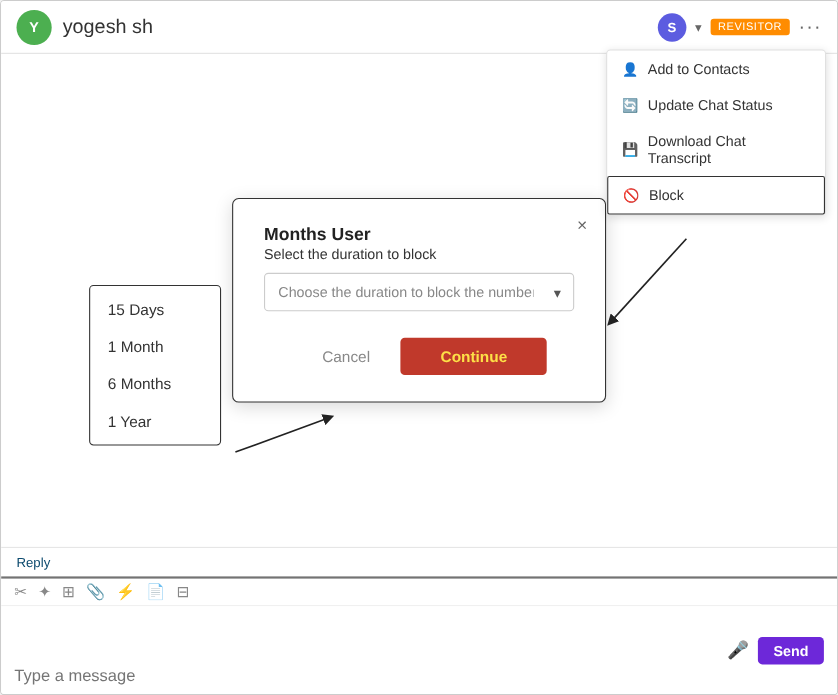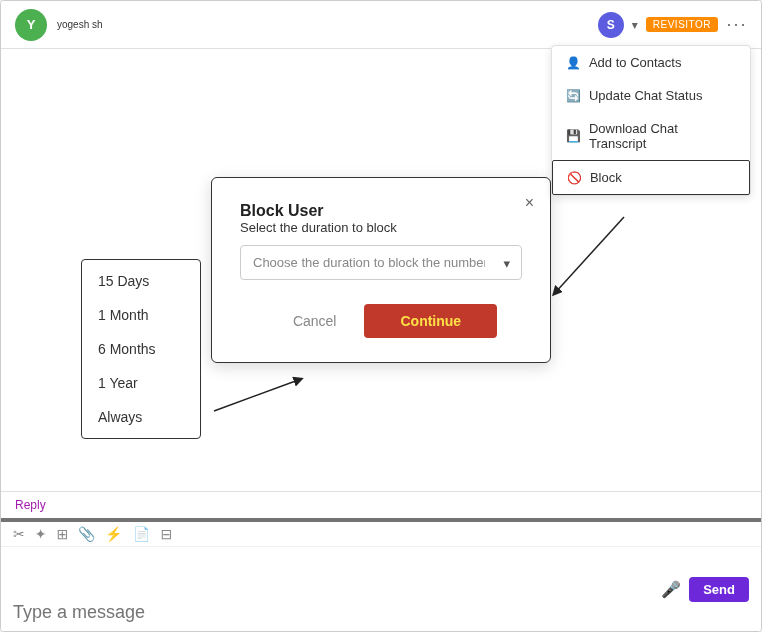--- a/index.html
+++ b/index.html
@@ -41,21 +41,21 @@
       background: #4CAF50;
       display: flex;
       align-items: center;
       justify-content: center;
       color: #fff;
       font-size: 13px;
       font-weight: 600;
       margin-right: 10px;
     }
     .header-name {
-      font-size: 10px;
+      font-size: 18px;
       font-weight: 500;
       color: #333;
       flex: 1;
     }
     .header-right {
       display: flex;
       align-items: center;
       gap: 8px;
     }
     .header-s-badge {
@@ -244,34 +244,34 @@
     }
     
     .footer {
       border-top: 1px solid #e0e0e0;
       background: #fff;
       flex-shrink: 0;
     }
     .footer-top {
       padding: 6px 14px;
       font-size: 12px;
-      color: #a21caf;
-      border-bottom: 4px solid #737373;
+      color: #0c4a6e;
+      border-bottom: 2px solid #737373;
     }
     .footer-input-row {
       display: flex;
       align-items: center;
       padding: 8px 12px;
       gap: 8px;
     }
     .footer-input {
       flex: 1;
       border: none;
       outline: none;
-      font-size: 18px;
+      font-size: 15px;
       color: #bbb;
       background: transparent;
       margin-top: 47px;
     }
     .footer-icon {
       color: #888;
       font-size: 15px;
       cursor: pointer;
     }
     .footer-mic {
@@ -338,21 +338,21 @@
     <div class="context-menu-item active">
       <span class="context-icon">🚫</span>
       <span>Block</span>
     </div>
   </div>
 
   <div class="chat-area">
 
     <div class="modal-overlay">
       <div class="modal">
-        <span class="modal-title">Block User</span>
+        <span class="modal-title">Months User</span>
         <button class="modal-close">×</button>
         <div class="modal-label">Select the duration to block</div>
         <div class="modal-select-wrapper">
           <select class="modal-select">
             <option value="" disabled="" selected="">Choose the duration to block the number</option>
             <option value="15days">15 Days</option>
             <option value="1month">1 Month</option>
             <option value="6months">6 Months</option>
             <option value="1year">1 Year</option>
             <option value="always">Always</option>
@@ -364,21 +364,20 @@
           <button class="btn-continue">Continue</button>
         </div>
       </div>
     </div>
 
     <div class="dropdown-options">
       <div class="dropdown-option">15 Days</div>
       <div class="dropdown-option">1 Month</div>
       <div class="dropdown-option">6 Months</div>
       <div class="dropdown-option">1 Year</div>
-      <div class="dropdown-option">Always</div>
     </div>
 
     <svg class="arrows-svg">
 
       <line x1="213" y1="362" x2="300" y2="330" stroke="#222" stroke-width="1.5" marker-end="url(#arr)"></line>
 
       <line x1="623" y1="168" x2="553" y2="245" stroke="#222" stroke-width="1.5" marker-end="url(#arr)"></line>
       <defs>
         <marker id="arr" markerWidth="7" markerHeight="7" refX="5" refY="3.5" orient="auto">
           <polygon points="0 0, 7 3.5, 0 7" fill="#222"></polygon>

